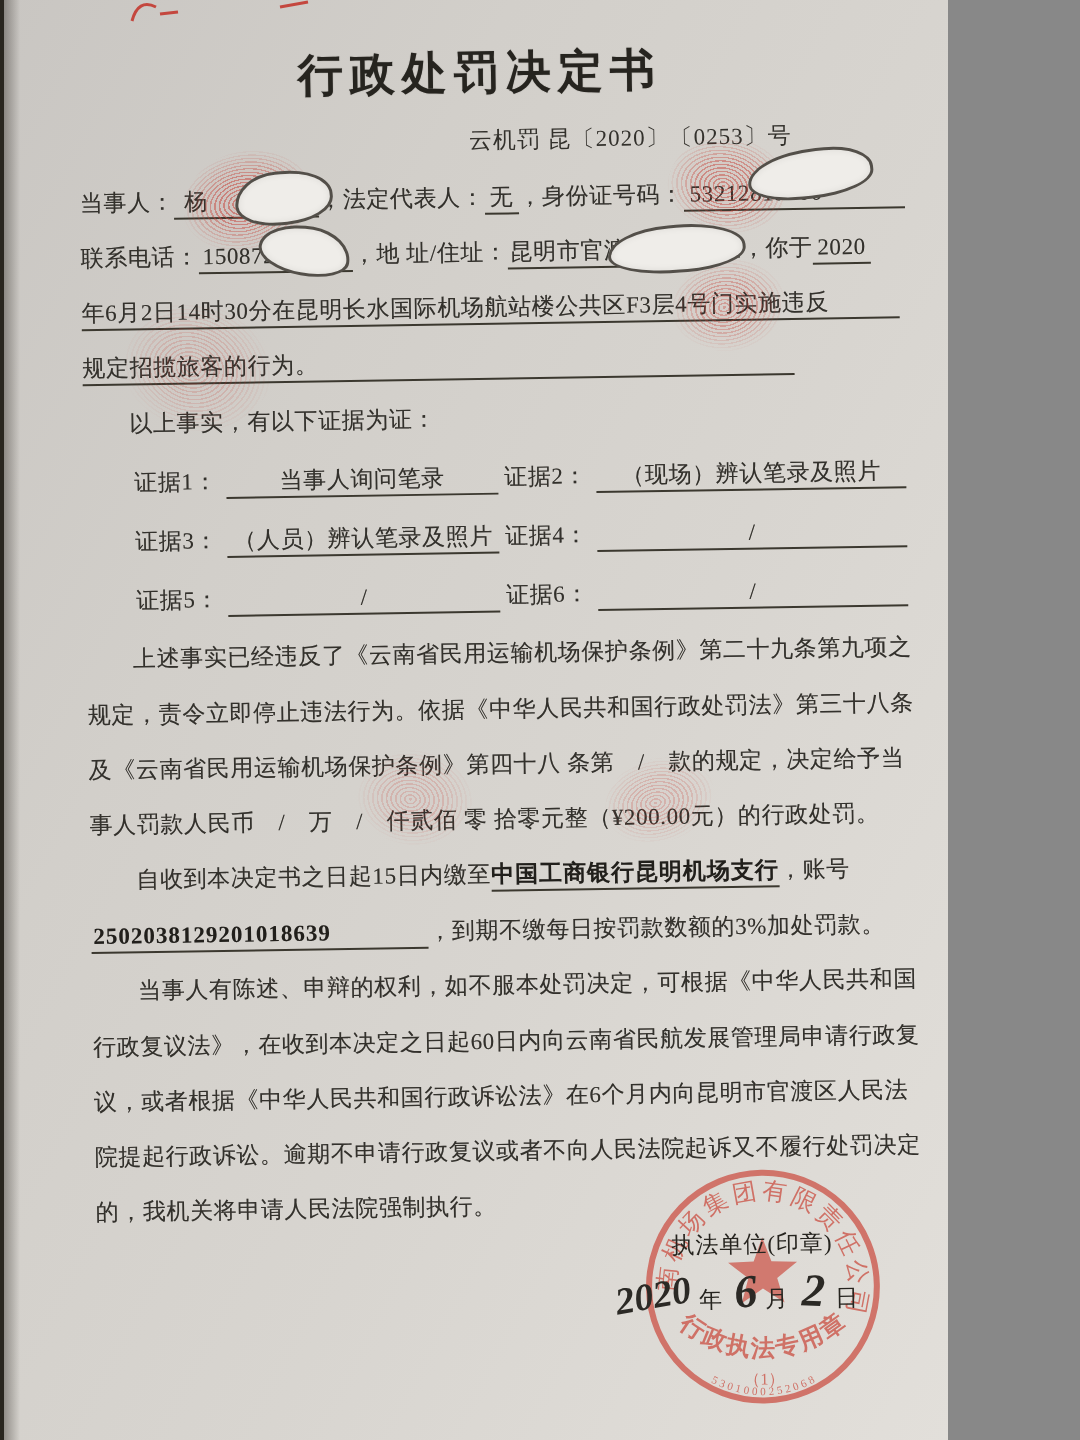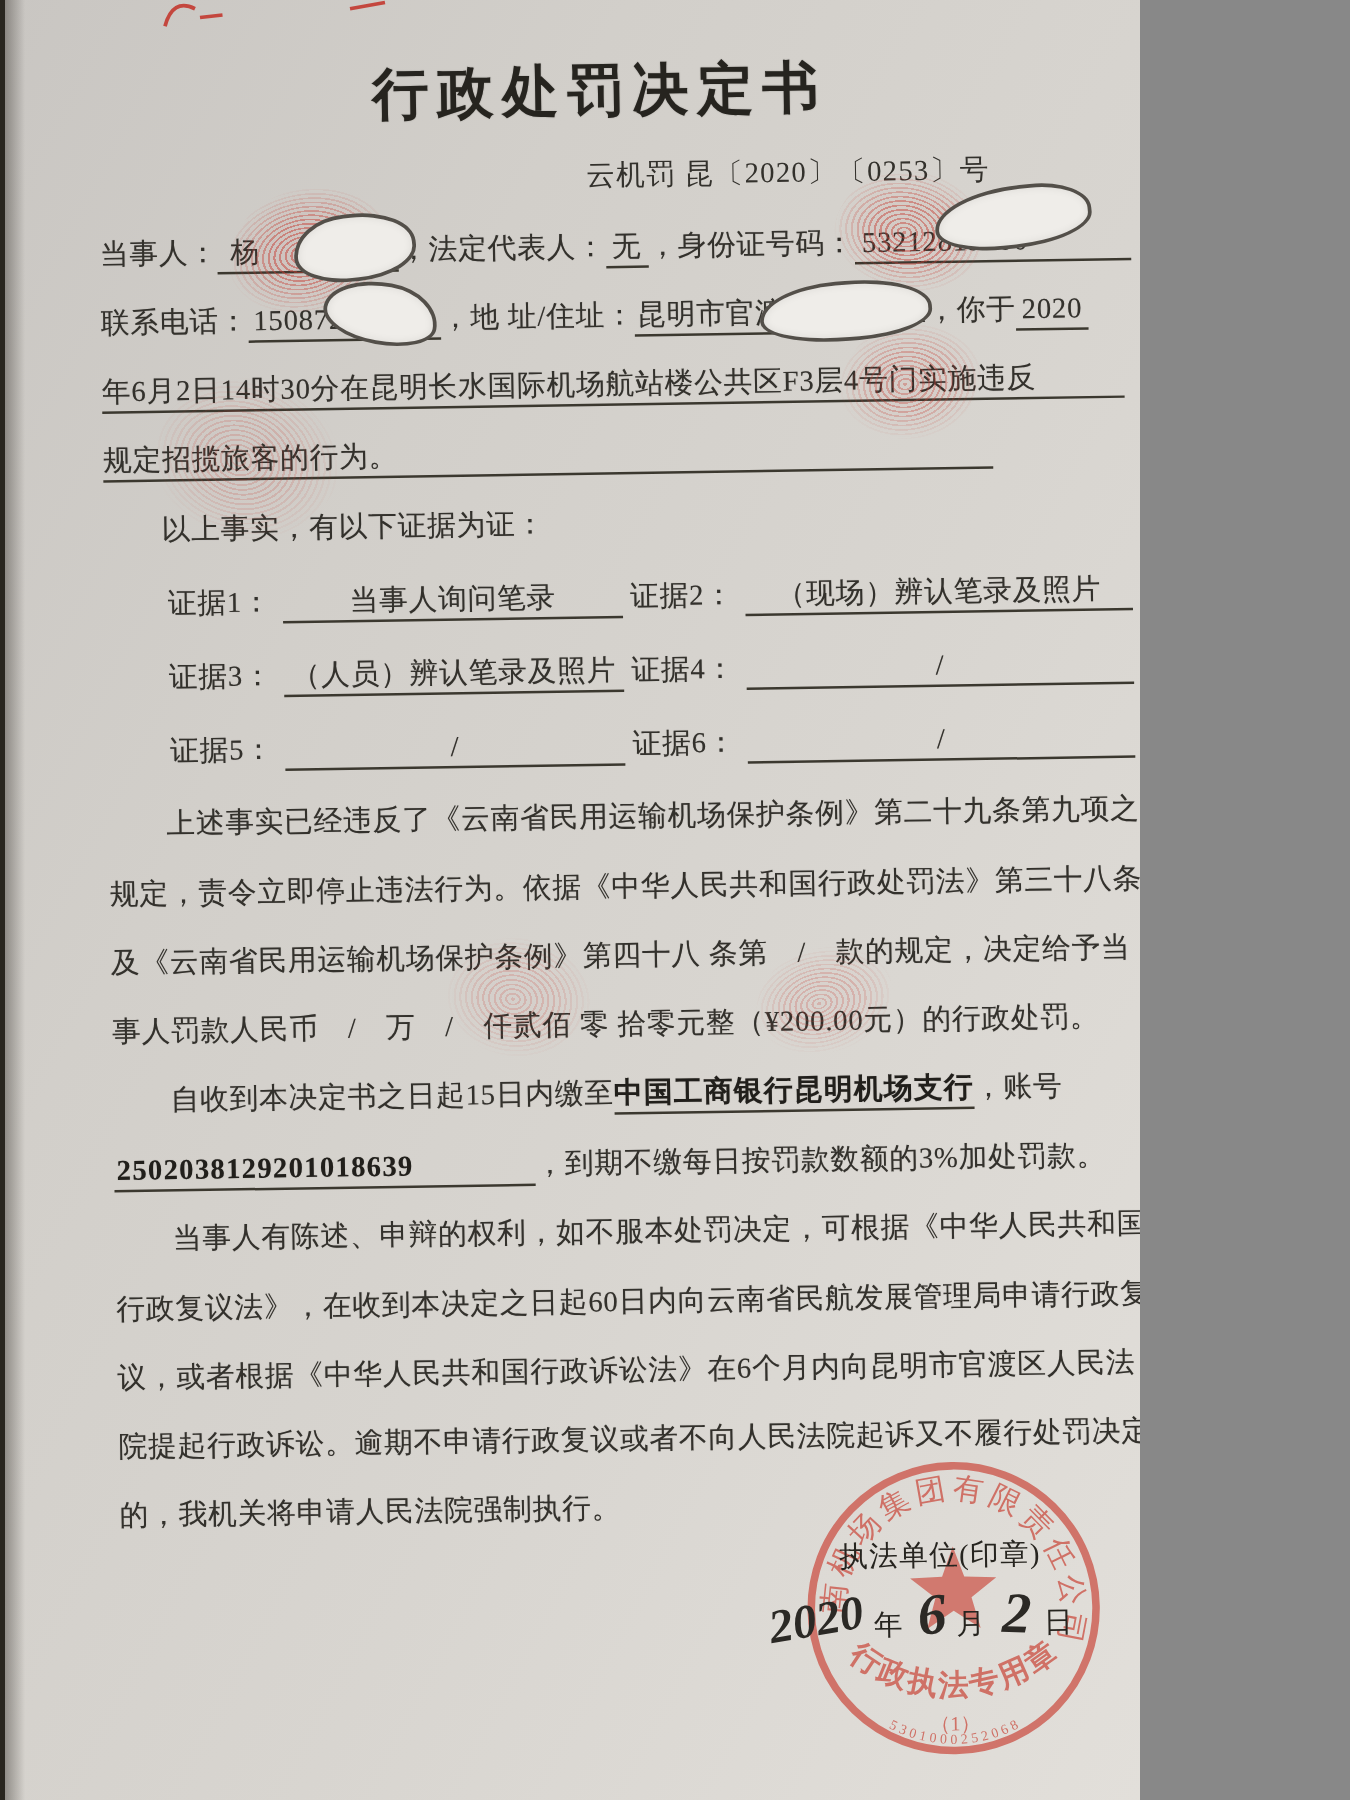--- a/index.html
+++ b/index.html
@@ -1,19 +1,19 @@
 <!DOCTYPE html>
 <html><head>
 <meta charset="utf-8">
 <style>
   html,body{margin:0;padding:0;background:#888;}
   .sheet{
     position:relative;width:912px;height:1440px;overflow:hidden;
     background:linear-gradient(118deg,#c9c6c2 0%,#d2cfca 30%,#d8d5d0 60%,#e2dfda 100%);
-    font-family:"Liberation Serif","DejaVu Serif",serif;color:#33312c;
+    font-family:"Liberation Serif","DejaVu Serif",serif;color:#33312c;padding-left:36px;
   }
   .photo-edge-dark{position:absolute;left:0;top:0;width:4px;height:100%;background:#29261f;z-index:9;}
   .photo-edge-shadow{position:absolute;left:4px;top:0;width:16px;height:100%;
     background:linear-gradient(to right,rgba(62,58,52,.45),rgba(62,58,52,0));z-index:9;}
   .tilt{position:absolute;left:0;top:0;width:1080px;height:1440px;transform:rotate(-0.9deg);transform-origin:50% 50%;}
 
   .doc-title{position:absolute;left:0;top:42px;width:980px;text-align:center;
     font-size:45px;font-weight:bold;letter-spacing:7px;color:#26241f;
     text-shadow:0 0 1px rgba(40,38,34,.45);}
   .doc-number{position:absolute;left:478px;top:124px;font-size:23px;letter-spacing:1px;}

